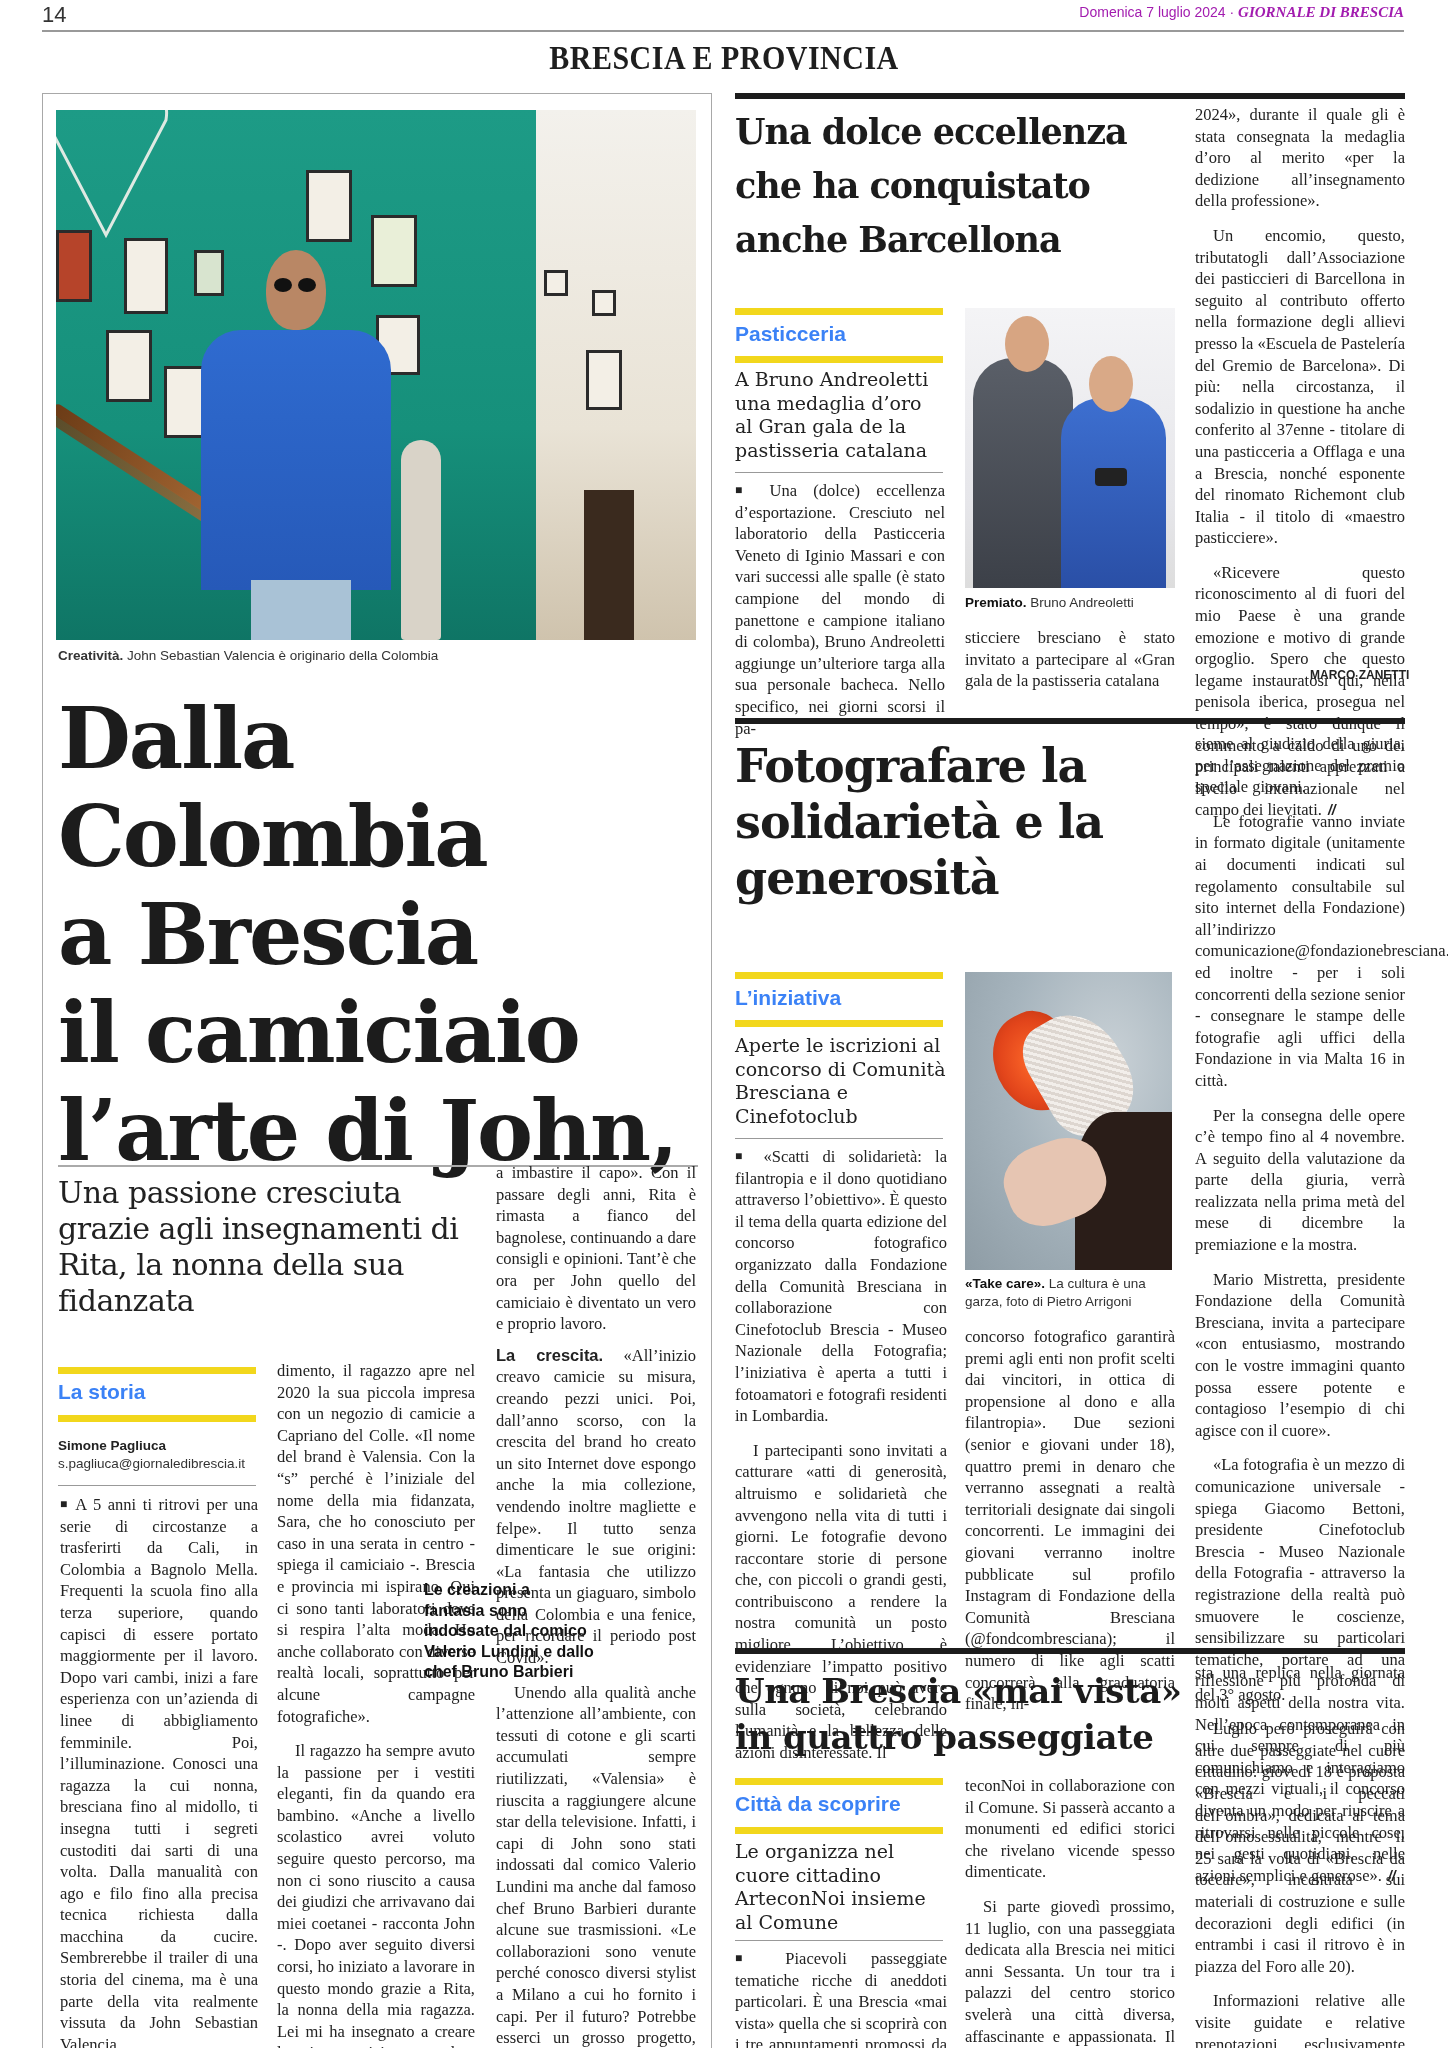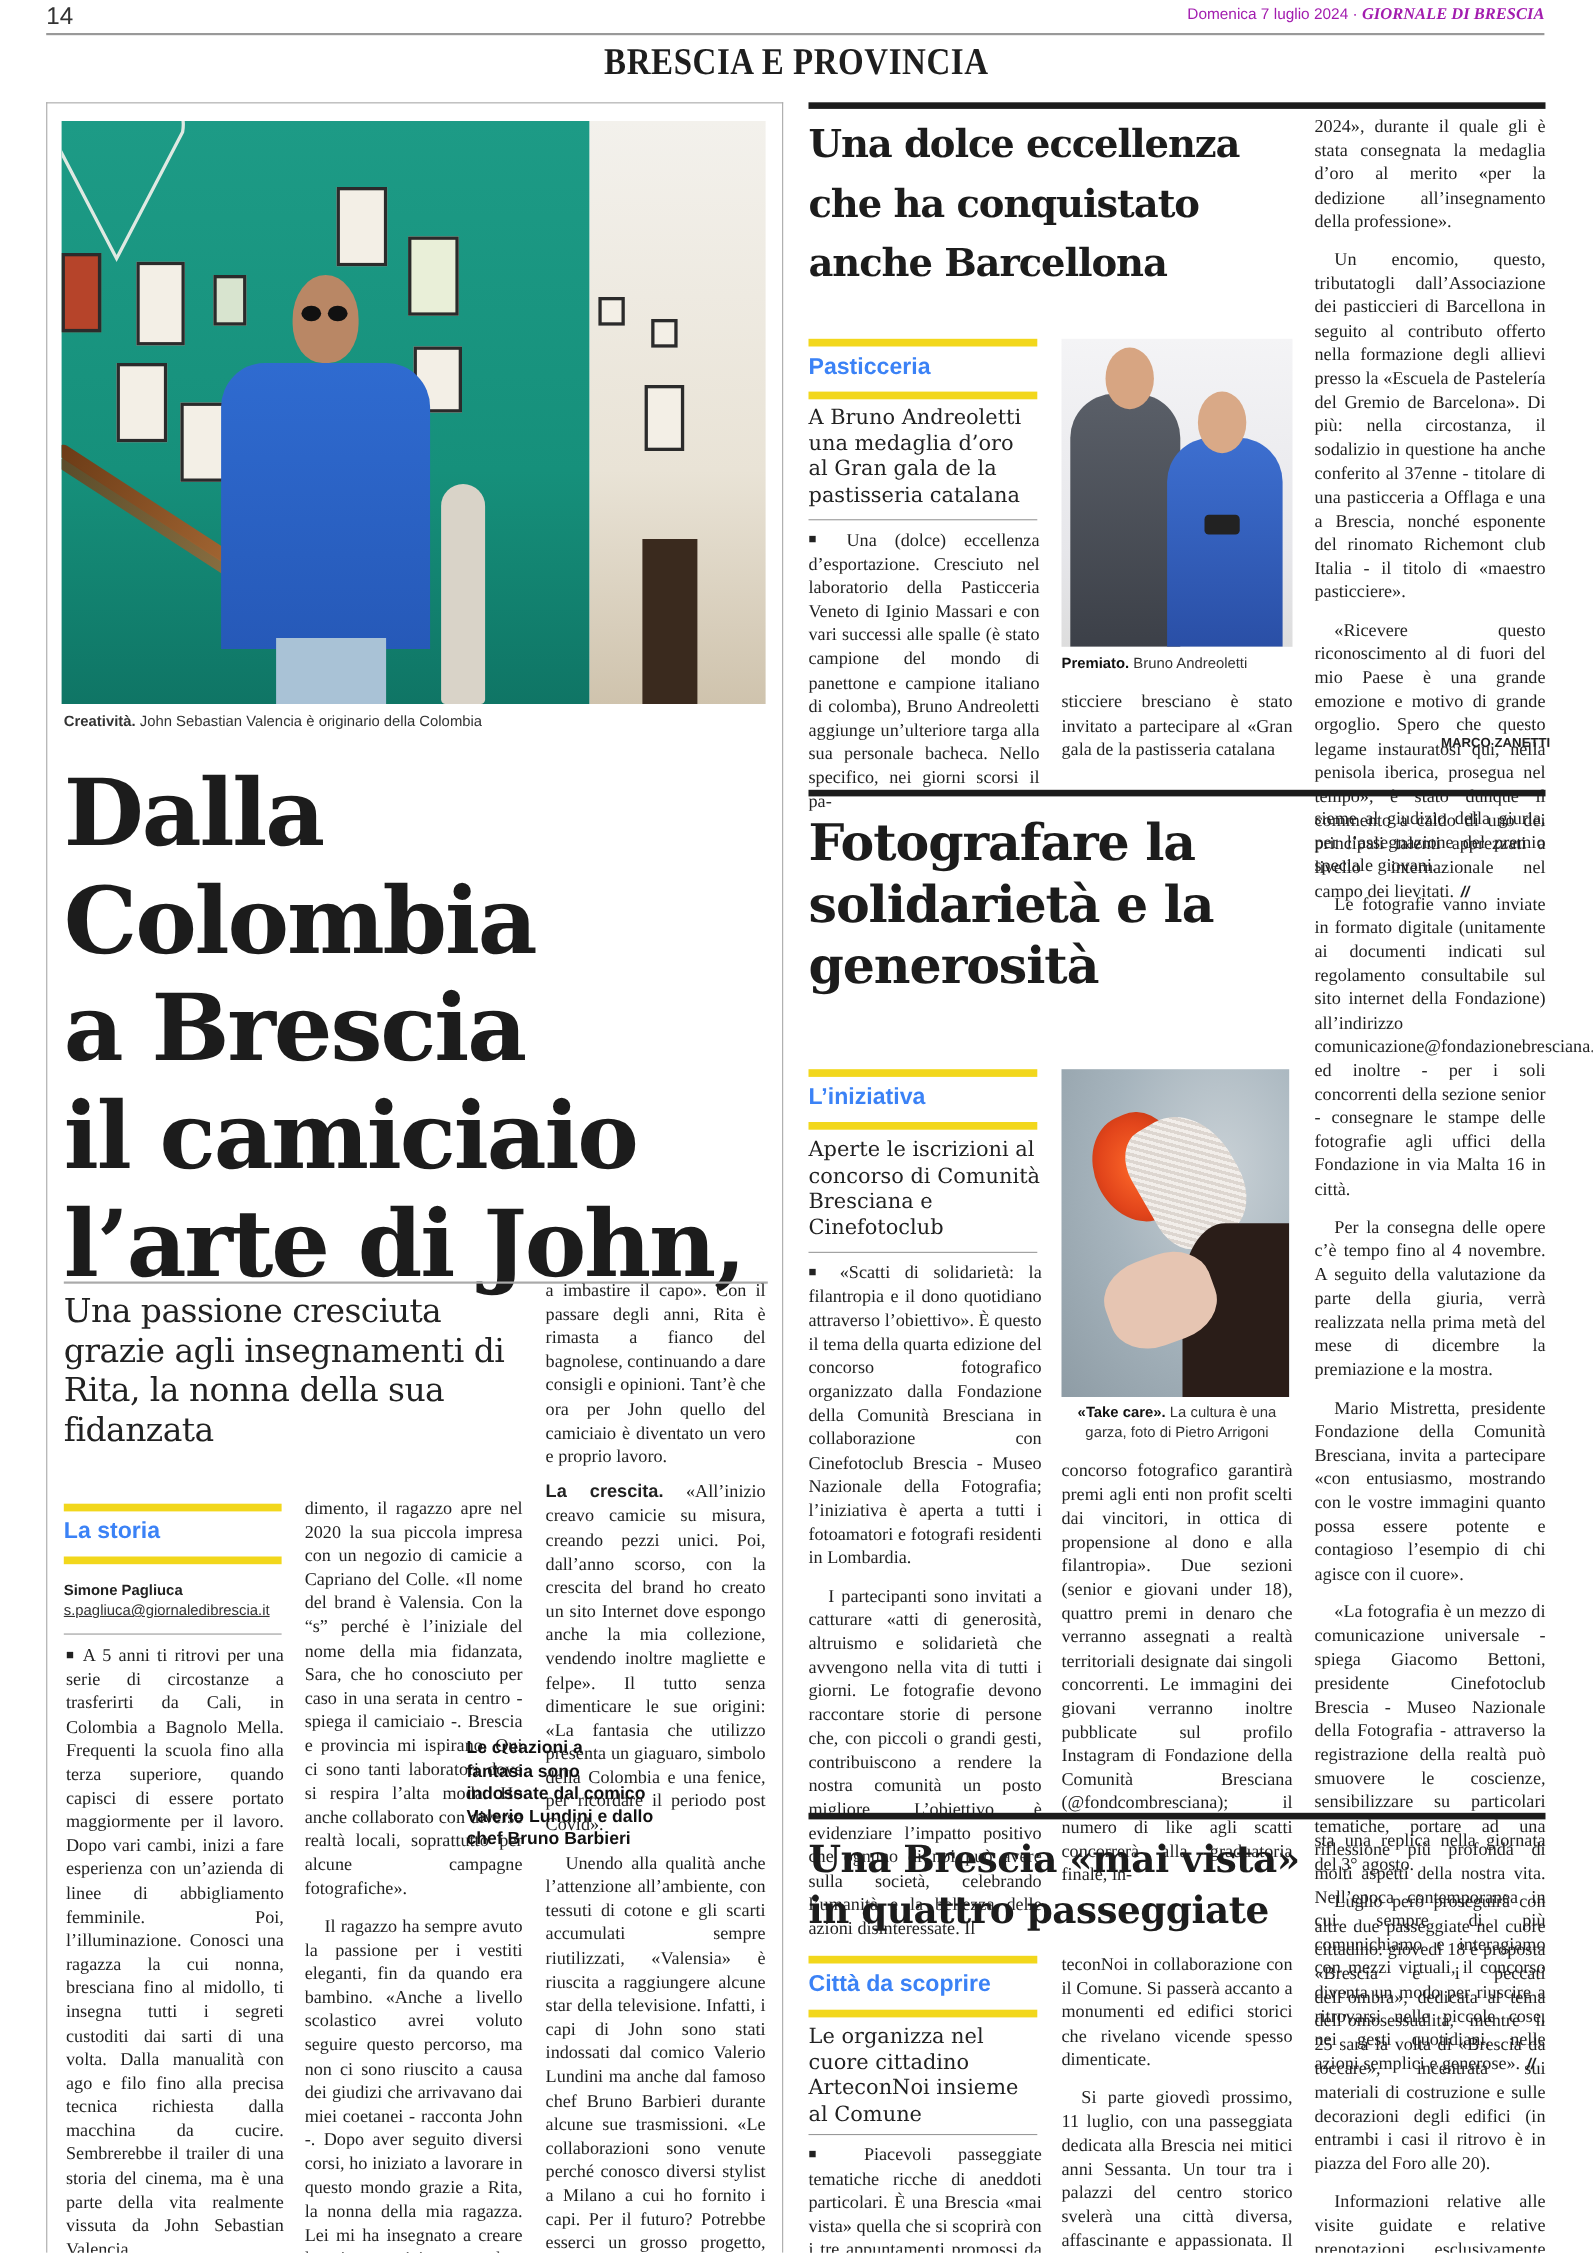--- a/index.html
+++ b/index.html
@@ -35,30 +35,30 @@
 
   #main-headline { left: 58px; top: 690px; width: 650px; font-family: "DejaVu Serif", serif; font-weight: bold; font-size: 84px; line-height: 98px; letter-spacing: -2px; color: #1c1c1c; }
   #headline-rule { left: 58px; width: 640px; top: 1165px; height: 1.5px; background: #aaa; }
   #subheadline { left: 58px; top: 1175px; width: 420px; font-family: "DejaVu Serif", serif; font-size: 30px; line-height: 36px; color: #222; letter-spacing: -0.5px; }
 
   .yellow-bar { position: absolute; height: 7px; background: #f2d71c; }
   .kicker { position: absolute; font-family: "Liberation Sans", sans-serif; font-weight: bold; font-size: 21px; color: #3b82f6; }
   .thin-rule { position: absolute; height: 1px; background: #999; }
 
   #byline-name { left: 58px; top: 1438px; font-family: "Liberation Sans", sans-serif; font-weight: bold; font-size: 13.5px; color: #222; }
-  #byline-email { left: 58px; top: 1456px; font-family: "Liberation Sans", sans-serif; font-size: 13.5px; color: #333; text-decoration: underline; }
+  #byline-email { left: 58px; top: 1456px; font-family: "Liberation Sans", sans-serif; font-size: 13.5px; color: #333; }
 
   #pull-quote { left: 424px; top: 1580px; width: 170px; font-family: "Liberation Sans", sans-serif; font-weight: bold; font-size: 16px; line-height: 20.5px; color: #111; }
 
   
   .thick-rule { position: absolute; height: 6px; background: #1c1c1c; }
   #sweet-headline { left: 735px; top: 105px; width: 460px; font-family: "DejaVu Serif", serif; font-weight: bold; font-size: 35px; line-height: 54px; letter-spacing: -1px; color: #1c1c1c; }
   .deck { position: absolute; font-family: "DejaVu Serif", serif; font-size: 19px; line-height: 23.5px; color: #222; }
   #award-photo { left: 965px; top: 308px; width: 210px; height: 280px; background: linear-gradient(180deg, #f4f4f6 0%, #e6e6ea 70%, #ddd 100%); }
-  .caption { position: absolute; font-family: "Liberation Sans", sans-serif; font-size: 13.5px; color: #333; line-height: 18px; text-align: center; }
+  .caption { position: absolute; font-family: "Liberation Sans", sans-serif; font-size: 13.5px; color: #333; line-height: 18px; }
   .caption b { font-weight: bold; color: #111; }
   #byline-zanetti { left: 1310px; top: 668px; font-family: "Liberation Sans", sans-serif; font-weight: bold; font-size: 12px; color: #222; }
 
   
   #photo-headline { left: 735px; top: 738px; width: 460px; font-family: "DejaVu Serif", serif; font-weight: bold; font-size: 46px; line-height: 56px; letter-spacing: -1px; color: #1c1c1c; }
   #takecare-photo { left: 965px; top: 972px; width: 207px; height: 298px; background: radial-gradient(ellipse at 70% 30%, #c9d1d6 0%, #a6b4bd 50%, #8e9ca5 100%); }
 
   
   #walks-headline { left: 735px; top: 1668px; width: 460px; font-family: "DejaVu Serif", serif; font-weight: bold; font-size: 34px; line-height: 46px; letter-spacing: -0.5px; color: #1c1c1c; }
 </style>

